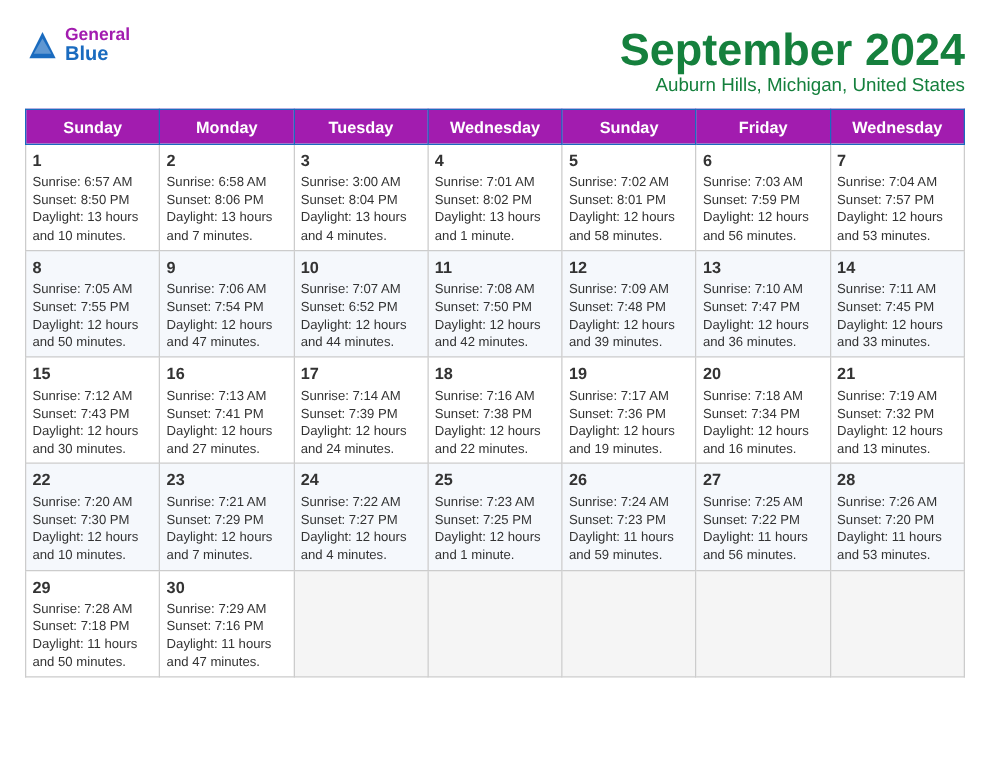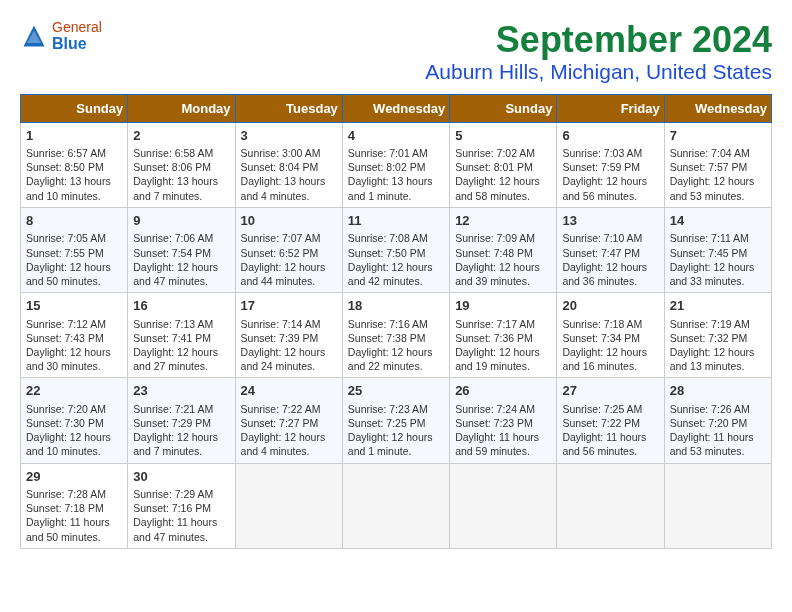--- a/index.html
+++ b/index.html
@@ -21,56 +21,55 @@
       align-items: center;
       gap: 4px;
     }
     .logo-text {
       display: flex;
       flex-direction: column;
       line-height: 1.1;
     }
     .logo-general {
       font-size: 14px;
-      font-weight: normal;
-      color: #c2410c;
+      font-weight: bold;
+      color: #a21caf;
     }
     .logo-blue {
       font-size: 16px;
       font-weight: bold;
       color: #1a6bbf;
     }
     .logo-icon {
       width: 28px;
       height: 28px;
     }
     .title-block {
       text-align: right;
     }
     .month-title {
       font-size: 36px;
       font-weight: bold;
       color: #15803d;
       line-height: 1.1;
     }
     .location {
-      font-size: 21px;
-      color: #1d4ed8;
-      text-align: center;
+      font-size: 15px;
+      color: #15803d;
     }
     .calendar {
       width: 100%;
       border-collapse: collapse;
       font-size: 10.5px;
     }
     .calendar th {
-      background: #a16207;
+      background: #a21caf;
       color: #fff;
       padding: 6px 4px;
-      text-align: right;
+      text-align: center;
       font-size: 13px;
       font-weight: bold;
       border: 1px solid #1a6bbf;
     }
     .calendar td {
       vertical-align: top;
       padding: 4px 5px;
       border: 1px solid #ccc;
       width: 107px;
       min-height: 80px;

